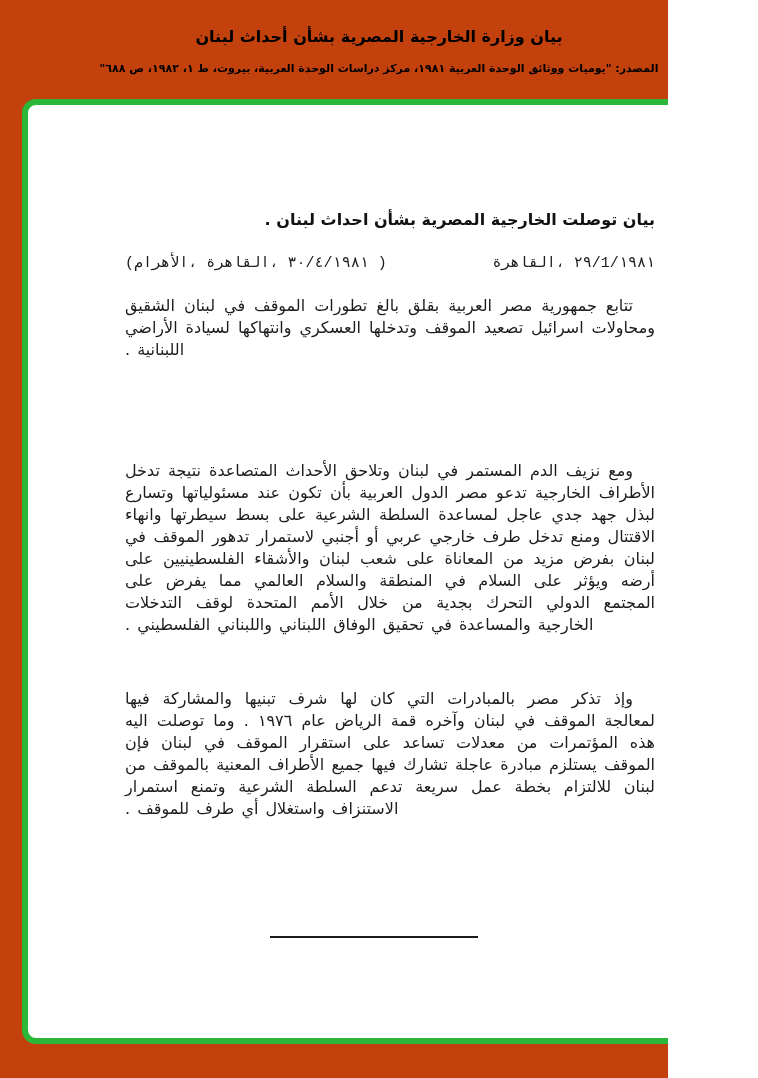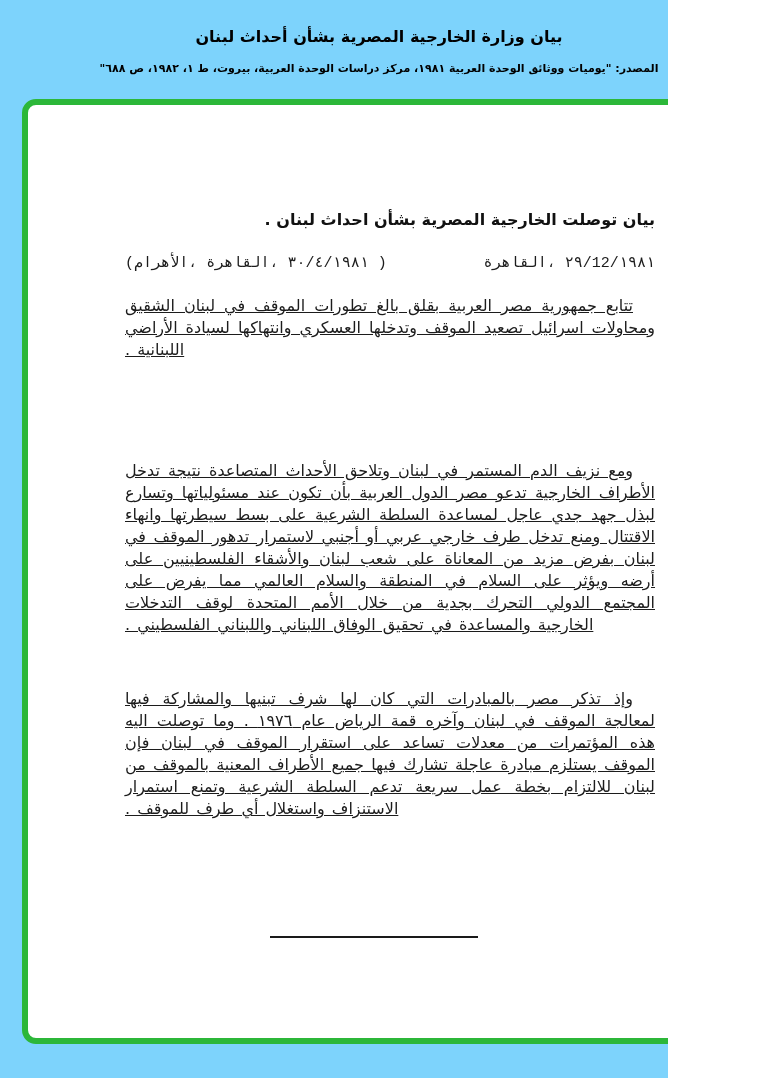--- a/index.html
+++ b/index.html
@@ -5,21 +5,21 @@
   html, body {
     margin: 0;
     padding: 0;
     background: #ffffff;
     font-family: "DejaVu Sans", sans-serif;
   }
   .page {
     position: relative;
     width: 668px;
     height: 1078px;
-    background: #7dd3fc;
+    background: #c2410c;
     overflow: hidden;
   }
   .hdr-title {
     position: absolute;
     top: 27px;
     left: 0;
     width: 758px;
     text-align: center;
     direction: rtl;
     font-size: 16px;
@@ -86,21 +86,20 @@
     width: 100%;
     margin: 0;
     direction: rtl;
     text-align: justify;
     text-align-last: left;
     text-indent: 22px;
     font-size: 16px;
     line-height: 22px;
     word-spacing: 2px;
     color: #1c1c1c;
-    text-decoration: underline;
   }
   .p1 { top: 190px; }
   .p2 { top: 263px; }
   .p3 { top: 355px; }
   .p4 { top: 583px; }
   .footnote-rule {
     position: absolute;
     top: 831px;
     left: 145px;
     width: 208px;
@@ -128,21 +127,21 @@
 
   <div class="scan-speck"></div>
 
   <div class="scan-box">
     <div class="doc-column">
 
       <div class="doc-title">بيان توصلت الخارجية المصرية بشأن احداث لبنان .</div>
 
       <div class="dateline">
         <span><bdi>(</bdi><bdi>الأهرام</bdi><bdi>، </bdi><bdi>القاهرة</bdi><bdi>، </bdi><bdi>٣٠/٤/١٩٨١</bdi><bdi> )</bdi></span>
-        <span><bdi>القاهرة</bdi><bdi>، </bdi><bdi>٢٩/12/١٩٨١</bdi></span>
+        <span><bdi>القاهرة</bdi><bdi>، </bdi><bdi>٢٩/1/١٩٨١</bdi></span>
       </div>
 
       <p class="doc-par p1">تتابع جمهورية مصر العربية بقلق بالغ تطورات الموقف في لبنان الشقيق ومحاولات اسرائيل تصعيد الموقف وتدخلها العسكري وانتهاكها لسيادة الأراضي اللبنانية .</p>
 
 
       <p class="doc-par p3">ومع نزيف الدم المستمر في لبنان وتلاحق الأحداث المتصاعدة نتيجة تدخل الأطراف الخارجية تدعو مصر الدول العربية بأن تكون عند مسئولياتها وتسارع لبذل جهد جدي عاجل لمساعدة السلطة الشرعية على بسط سيطرتها وانهاء الاقتتال ومنع تدخل طرف خارجي عربي أو أجنبي لاستمرار تدهور الموقف في لبنان بفرض مزيد من المعاناة على شعب لبنان والأشقاء الفلسطينيين على أرضه ويؤثر على السلام في المنطقة والسلام العالمي مما يفرض على المجتمع الدولي التحرك بجدية من خلال الأمم المتحدة لوقف التدخلات الخارجية والمساعدة في تحقيق الوفاق اللبناني واللبناني الفلسطيني .</p>
 
       <p class="doc-par p4">وإذ تذكر مصر بالمبادرات التي كان لها شرف تبنيها والمشاركة فيها لمعالجة الموقف في لبنان وآخره قمة الرياض عام ١٩٧٦ . وما توصلت اليه هذه المؤتمرات من معدلات تساعد على استقرار الموقف في لبنان فإن الموقف يستلزم مبادرة عاجلة تشارك فيها جميع الأطراف المعنية بالموقف من لبنان للالتزام بخطة عمل سريعة تدعم السلطة الشرعية وتمنع استمرار الاستنزاف واستغلال أي طرف للموقف .</p>
 
       <div class="footnote-rule"></div>

